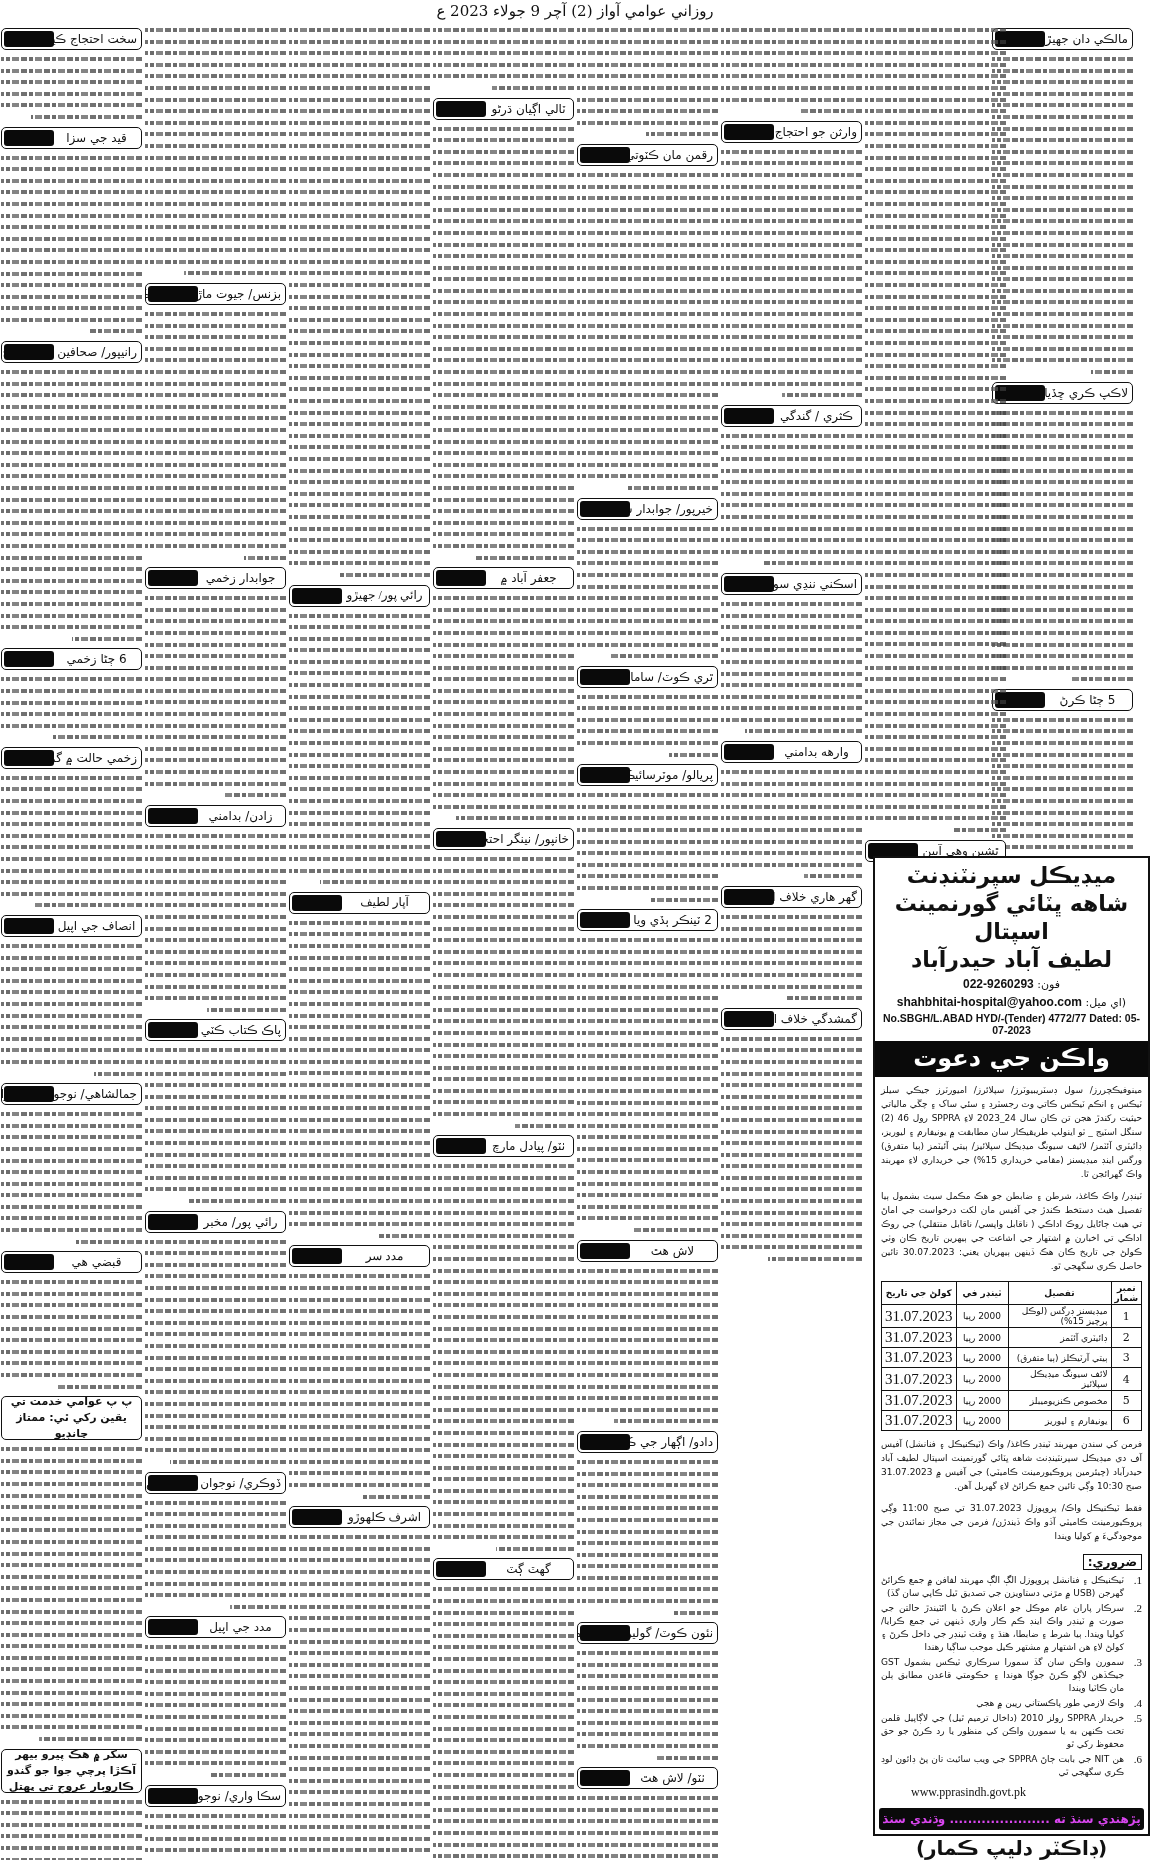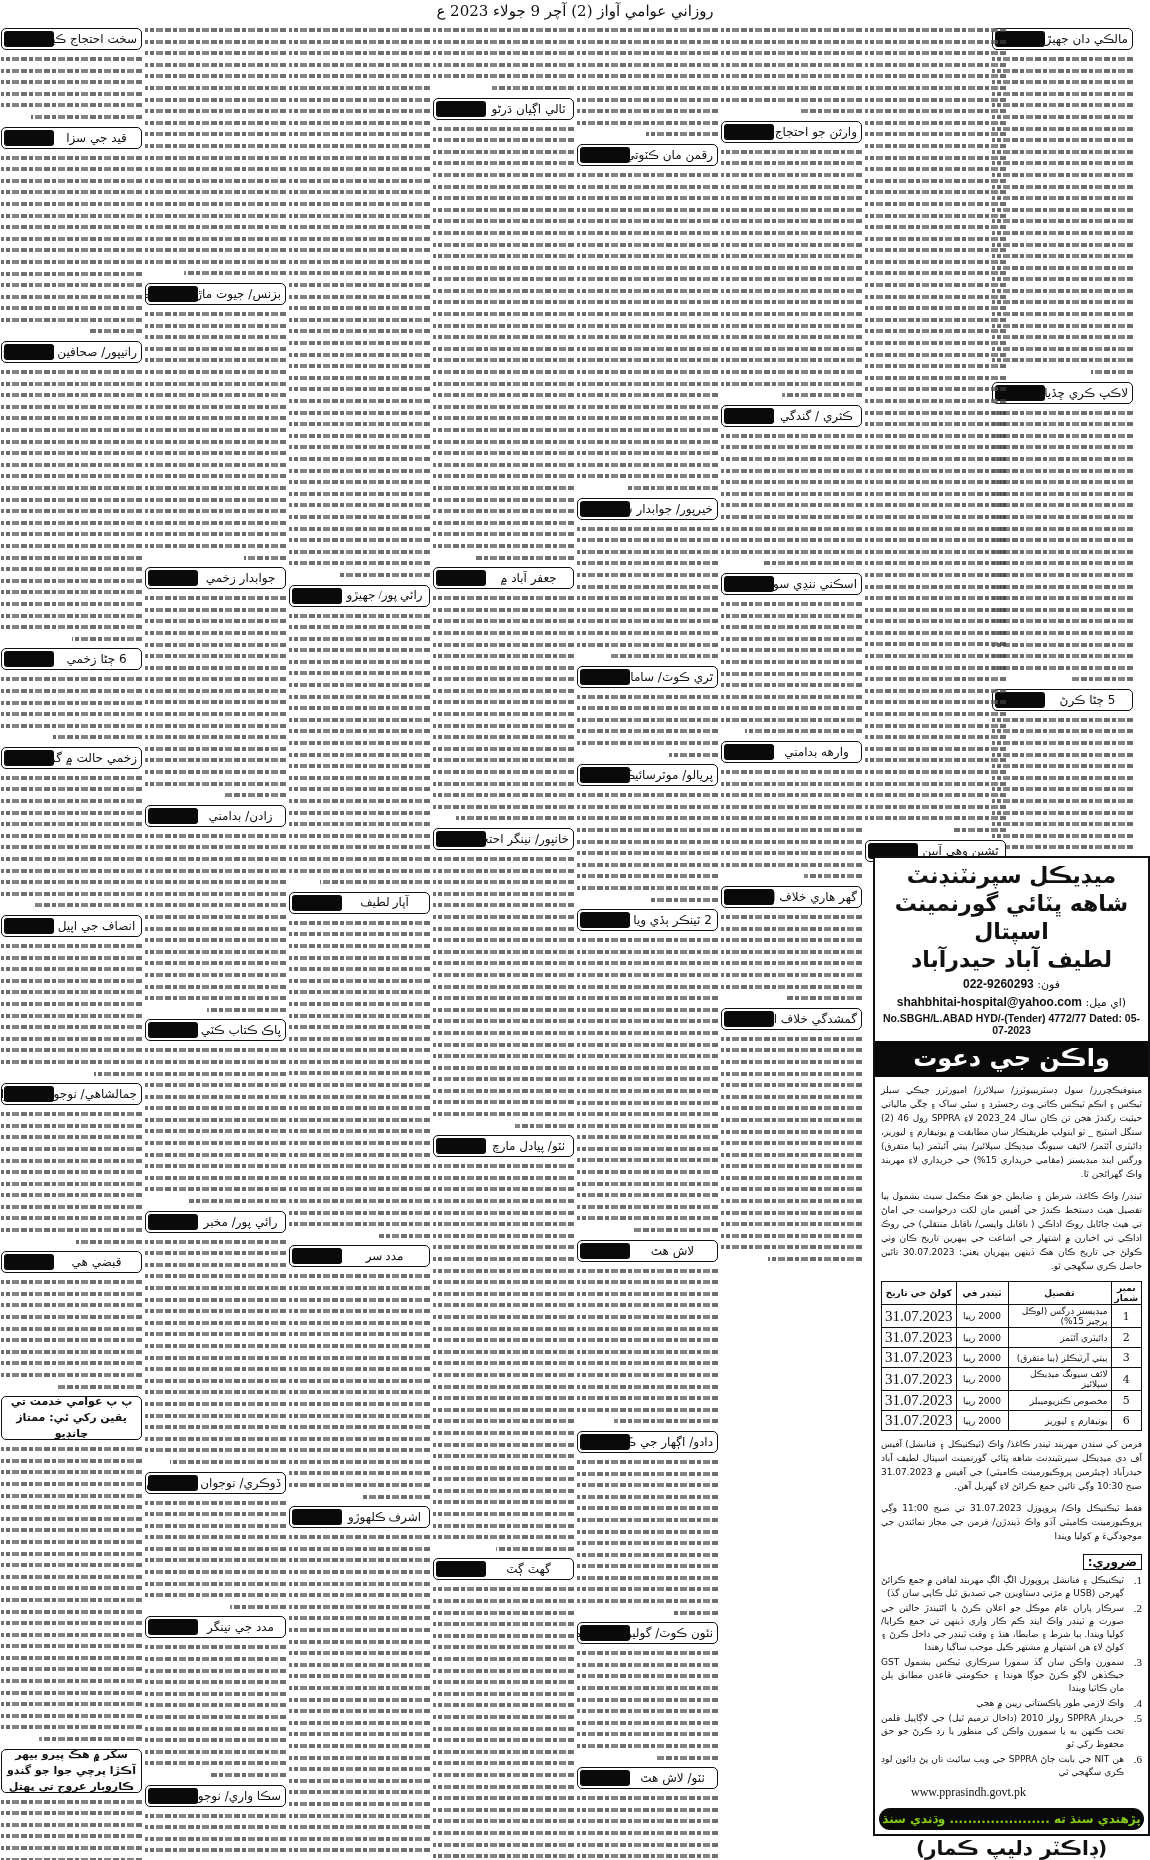--- a/index.html
+++ b/index.html
@@ -80,22 +80,22 @@
     padding: 0 4px; margin: 2px 0 4px 0;
   }
   .ad ol { list-style: none; padding: 0; }
   .ad ol li { display: flex; font-size: 9px; line-height: 13px; margin-bottom: 2px; }
   .ad ol li .n { width: 18px; flex: none; font-family: "Liberation Serif", serif; font-size: 11px; }
   .ad ol li .t { flex: 1; text-align: justify; }
   .ad .web { font-family: "Liberation Serif", serif; font-size: 12px; direction: ltr; display: inline-block; }
   .ad .sig { text-align: center; font-weight: bold; font-size: 20px; line-height: 27px; }
   .ad .sig.first { font-size: 17px; margin-top: 8px; }
   .ad .footer {
-    position: absolute; left: 4px; right: 4px; bottom: 4px; height: 22px; background: #0a0a0a; color: #84cc16;
-    border-radius: 11px; text-align: center; font-weight: bold; font-size: 12px; line-height: 22px;
+    position: absolute; left: 4px; right: 4px; bottom: 4px; height: 22px; background: #0a0a0a; color: #d946ef;
+    border-radius: 3px; text-align: center; font-weight: bold; font-size: 12px; line-height: 22px;
   }
 </style>
 </head>
 <body>
 
 <div class="masthead">روزاني عوامي آواز (2) آچر 9 جولاء 2023 ع</div>
 
 <div class="page">
   <div class="col c1 short" id="col-1">
       <div class="head-box">
@@ -1103,21 +1103,21 @@
         <span class="ln"></span>
         <span class="ln"></span>
         <span class="ln"></span>
         <span class="ln"></span>
         <span class="ln"></span>
         <span class="ln"></span>
         <span class="ln" style="--w: 40%;"></span>
       </div>
       <div class="head-box">
         <span class="blk"></span>
-        <span class="ht">مدد جي نينگر</span>
+        <span class="ht">مدد جي اپيل</span>
       </div>
       <div class="txt">
         <span class="ln"></span>
         <span class="ln"></span>
         <span class="ln"></span>
         <span class="ln"></span>
         <span class="ln"></span>
         <span class="ln"></span>
         <span class="ln"></span>
         <span class="ln"></span>

